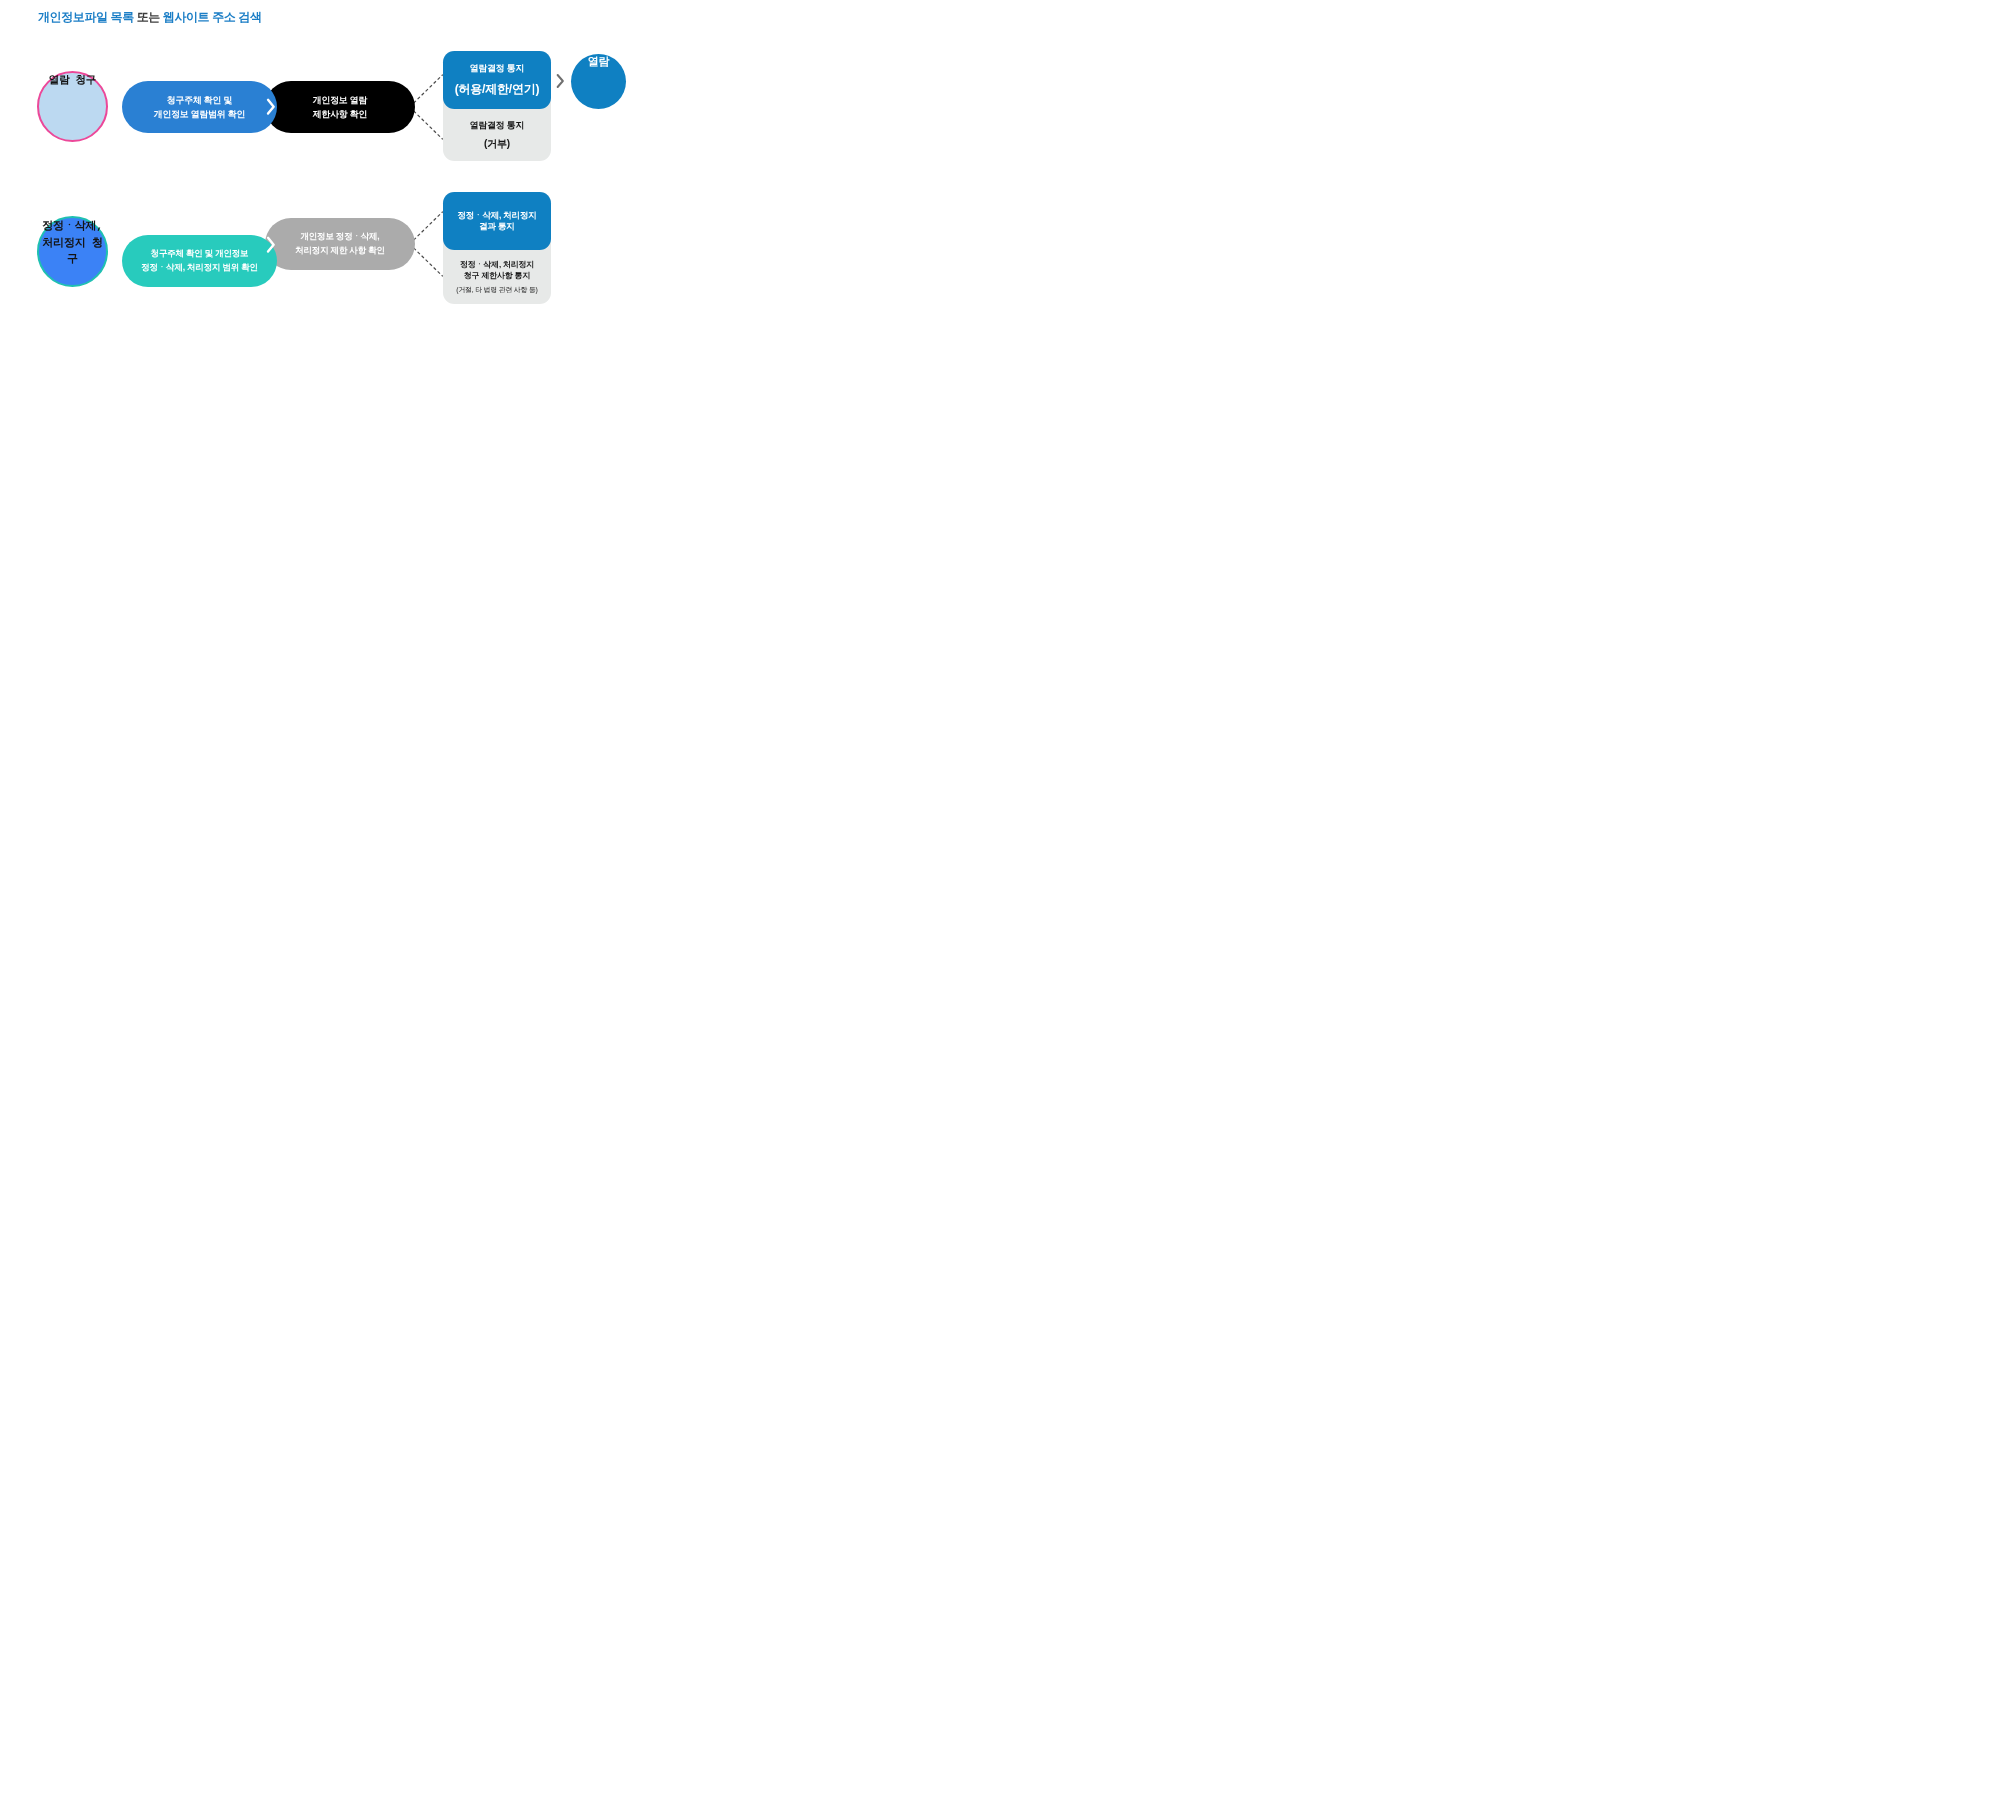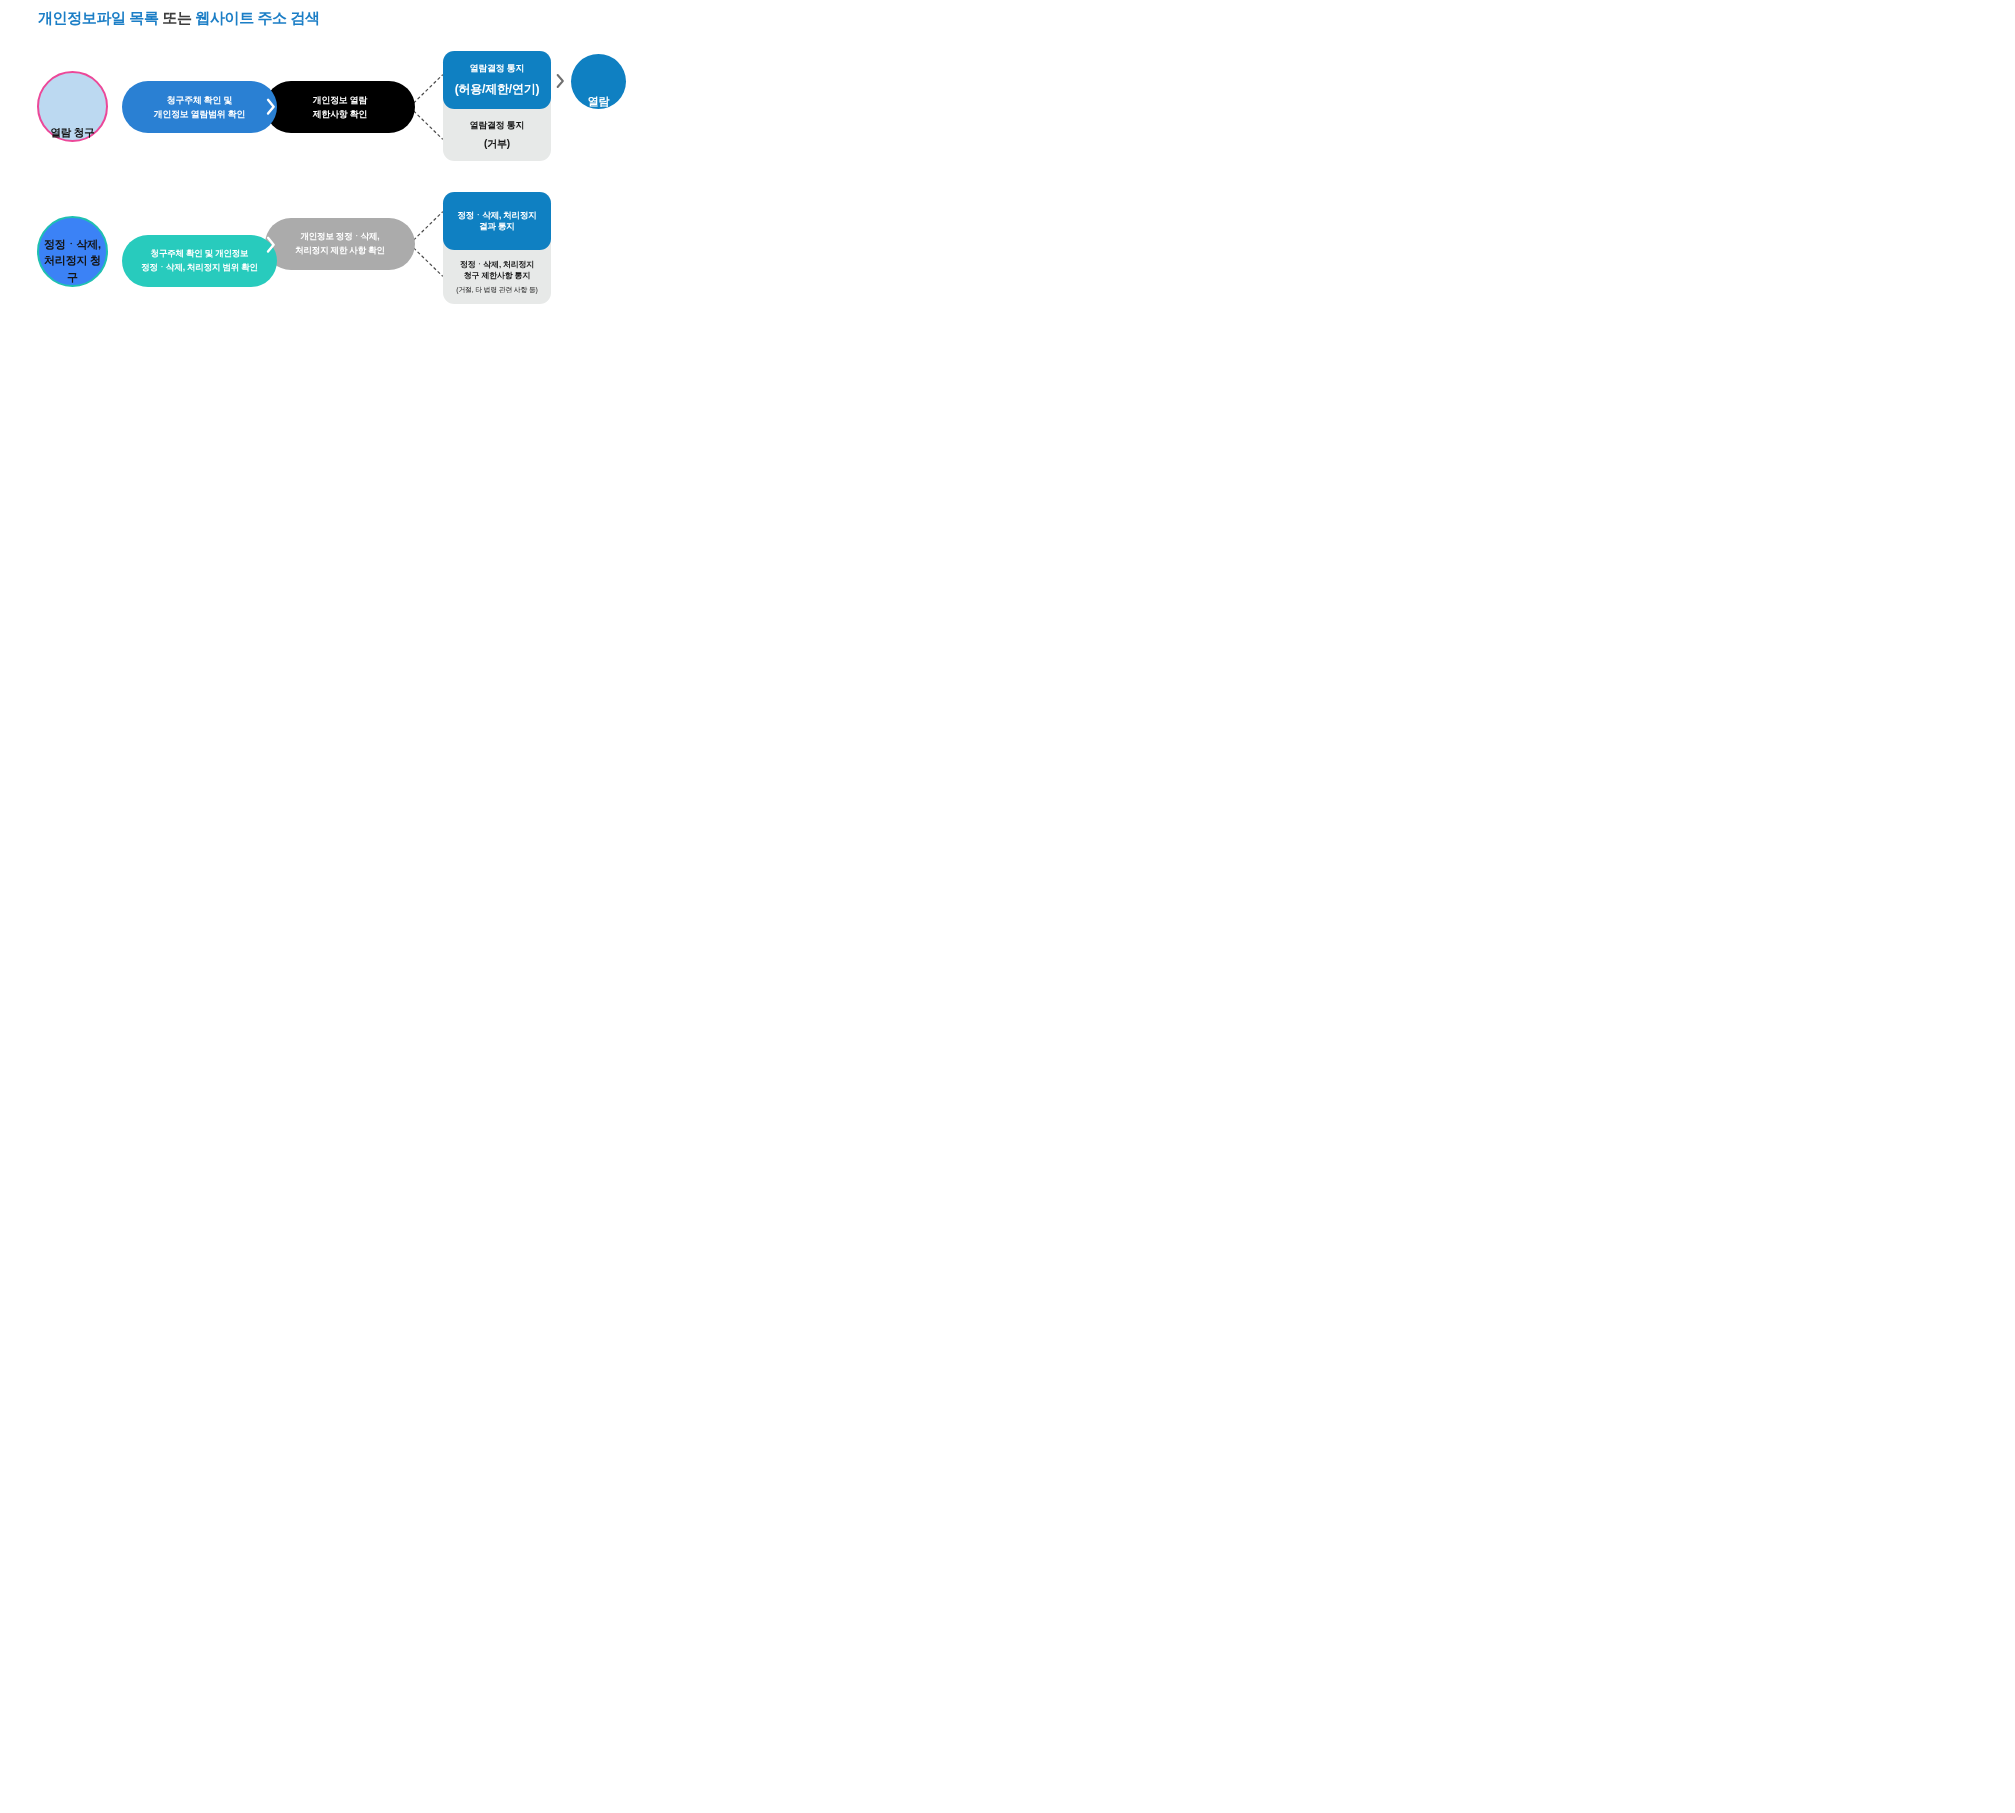--- a/index.html
+++ b/index.html
@@ -1,23 +1,23 @@
 <!DOCTYPE html>
 <html style="font-size:6.4px"><head>
 <meta charset="utf-8">
 <style>
   html,body{margin:0;padding:0;background:#ffffff;}
   body{font-family:"Liberation Sans","DejaVu Sans",sans-serif;}
   .canvas{position:relative;width:645px;height:363px;background:#ffffff;overflow:hidden;}
 
-  .title{position:absolute;left:38px;top:8.9px;margin:0;font-size:15px;font-weight:800;letter-spacing:-0.4px;white-space:nowrap;}
+  .title{position:absolute;left:38px;top:8.9px;margin:0;font-size:12px;font-weight:800;letter-spacing:-0.4px;white-space:nowrap;}
   .t-blue{color:#1b7ec6;}
   .t-dark{color:#3d3d3d;}
 
-  .circle{position:absolute;border-radius:50%;display:flex;flex-direction:column;align-items:center;justify-content:flex-end;text-align:center;box-sizing:border-box;font-weight:700;color:#141414;letter-spacing:-0.2px;}
+  .circle{position:absolute;border-radius:50%;display:flex;flex-direction:column;align-items:center;justify-content:flex-start;text-align:center;box-sizing:border-box;font-weight:700;color:#141414;letter-spacing:-0.2px;font-family:Liberation Mono, monospace;}
   .c-start1{left:37px;top:71px;width:71px;height:71px;background:#bcd9f1;border:2px solid #ec4899;font-size:10.5px;}
   .c-start2{left:37px;top:216px;width:71px;height:71px;background:#3b82f6;border:2px solid #1fc0b1;font-size:11px;line-height:1.5;}
   .c-end{left:571px;top:54px;width:55px;height:55px;background:#0f80c2;color:#ffffff;font-size:11px;}
 
   .pill{position:absolute;height:52px;border-radius:26px;display:flex;flex-direction:column;align-items:center;justify-content:center;text-align:right;color:#ffffff;font-weight:700;letter-spacing:-0.2px;}
   .pill span{line-height:1.6;}
   .p-blue{left:122px;top:81px;width:155px;background:#2a80d3;z-index:2;font-size:8.9px;}
   .p-gray1{left:265px;top:81px;width:150px;background:#000000;z-index:1;font-size:8.9px;}
   .p-teal{left:122px;top:235px;width:155px;background:#28cbbd;z-index:2;font-size:8.5px;}
   .p-gray2{left:265px;top:218px;width:150px;background:#ababab;z-index:1;font-size:8.5px;}

